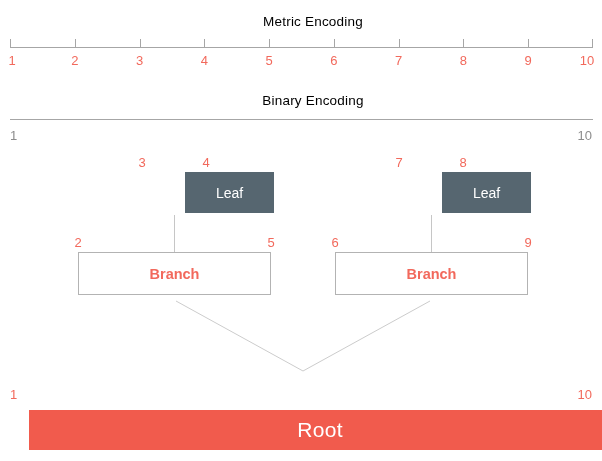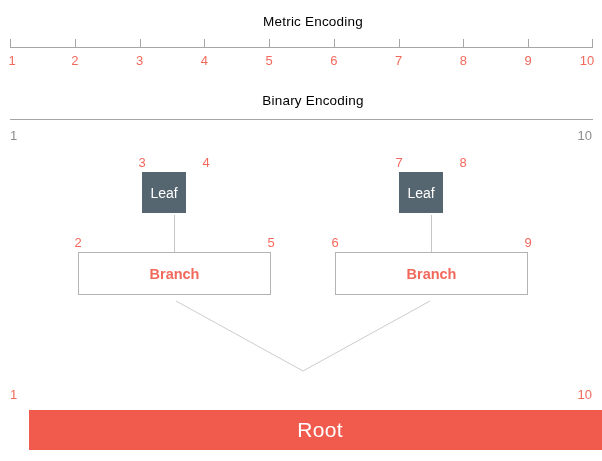--- a/index.html
+++ b/index.html
@@ -70,25 +70,25 @@
     background: #a6a6a6;
   }
   .range-label {
     position: absolute;
     font-size: 13px;
     color: #8c8c8c;
   }
   
   .leaf-box {
     position: absolute;
-    top: 172px; width: 44px; height: 41px;
+    top: 172px; width: 89px; height: 41px;
     background: #566670;
     color: #ffffff;
     font-size: 14px; font-weight: 500;
-    display: flex; align-items: center; justify-content: center;
+    display: flex; align-items: center; justify-content: center; margin-left: 43px;
   }
   .branch-box {
     position: absolute;
     top: 252px; width: 191px; height: 41px;
     background: #ffffff;
     border: 1px solid #b3b3b3;
     color: #f2695c;
     font-size: 14.5px; font-weight: 600;
     display: flex; align-items: center; justify-content: center;
   }

